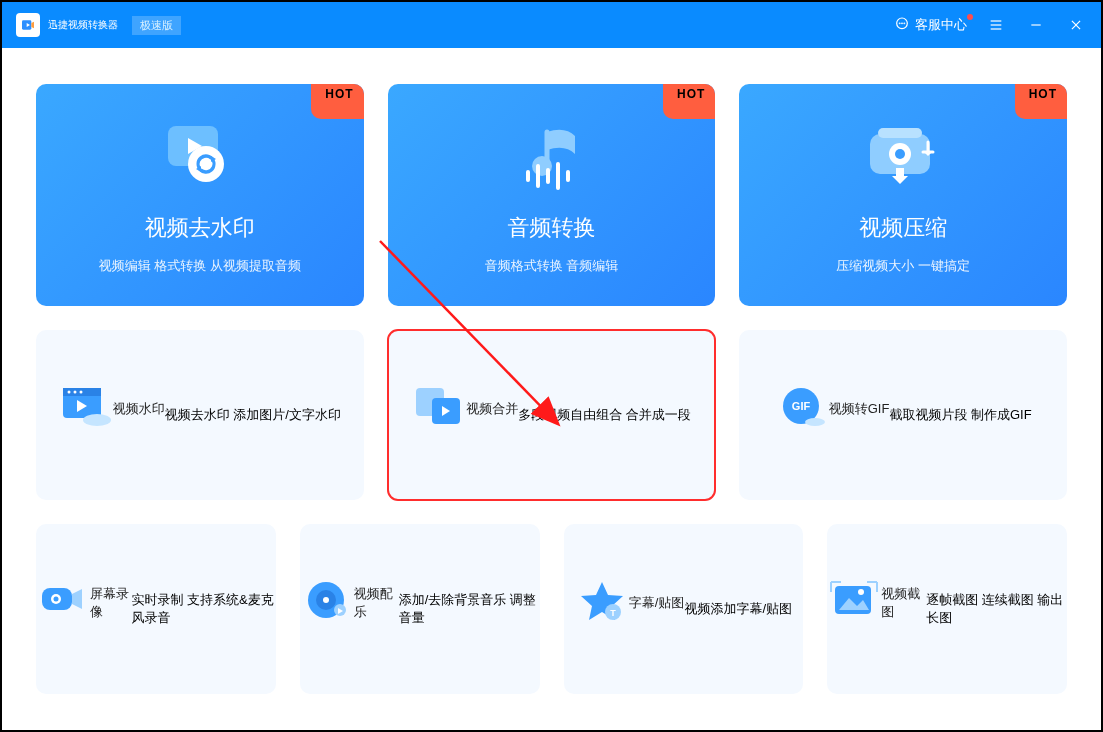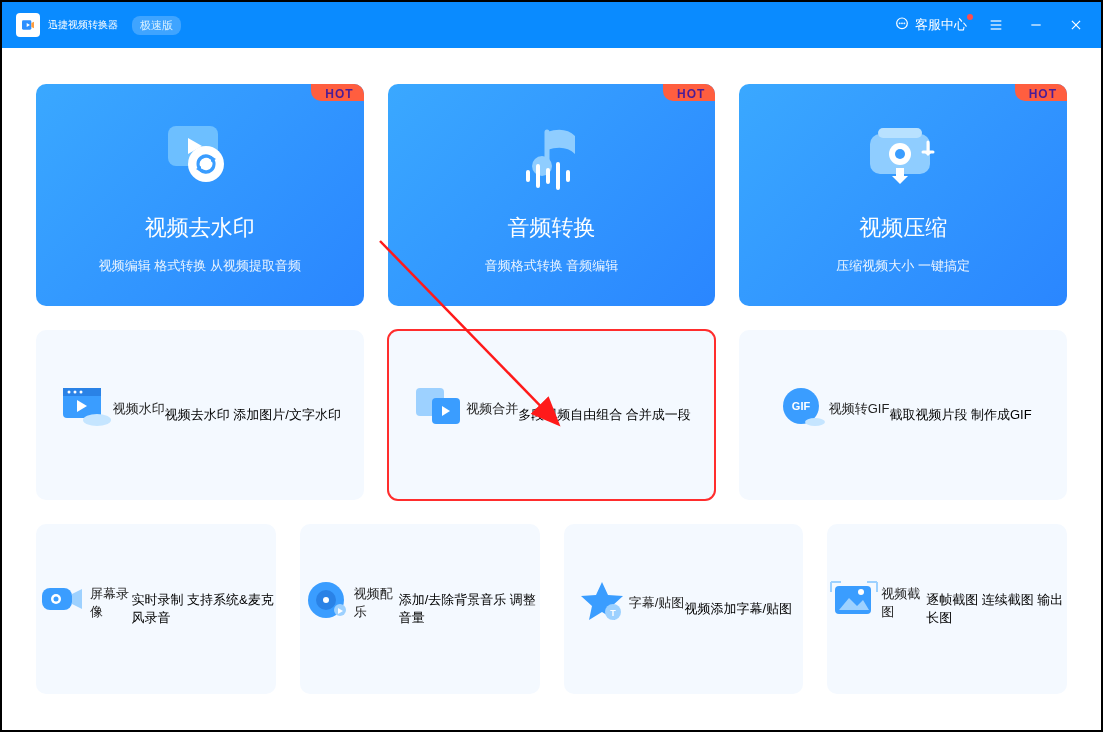--- a/index.html
+++ b/index.html
@@ -28,21 +28,21 @@
   width: 24px; height: 24px;
   background: #fff;
   border-radius: 4px;
   display: flex; align-items: center; justify-content: center;
 }
 .logo-icon svg { display: block; }
 .app-title { font-size: 10px; font-weight: 400; }
 .edition-badge {
   background: rgba(255,255,255,0.22);
   padding: 2px 8px;
-  border-radius: 8px;
+  border-radius: 0;
   font-size: 11px;
   margin-left: 6px;
   color: #d7f0ff;
 }
 .titlebar-spacer { flex: 1; }
 .titlebar-right { display: flex; align-items: center; gap: 18px; }
 .cs-link { display: flex; align-items: center; gap: 5px; font-size: 13px; cursor: pointer; position: relative; }
 .cs-link .dot { position:absolute; top:-2px; right:-6px; width:6px; height:6px; background:#ff4d4d; border-radius:50%; }
 .win-btn { width: 22px; height: 22px; display:flex; align-items:center; justify-content:center; cursor:pointer; }
 
@@ -63,24 +63,24 @@
   flex-direction: column;
   align-items: center;
   justify-content: center;
   position: relative;
   cursor: pointer;
 }
 .hot-badge {
   position: absolute;
   top: 0px; right: 0px;
   background: #ff5e3f;
-  color: #4c1d95;
+  color: #000000;
   font-size: 12px;
   font-weight: 700;
-  padding: 3px 10px 0 14px;
+  padding: 3px 10px 18px 14px;
   border-radius: 0 10px 0 10px;
   letter-spacing: 1px;
 }
 .card-lg .icon-wrap { height: 80px; display:flex; align-items:center; justify-content:center; margin-bottom: 18px; }
 .card-lg .title { font-size: 22px; font-weight: 400; margin-bottom: 14px; }
 .card-lg .desc { font-size: 13px; opacity: 0.9; }
 
 .card-sm {
   flex: 1;
   height: 170px;

